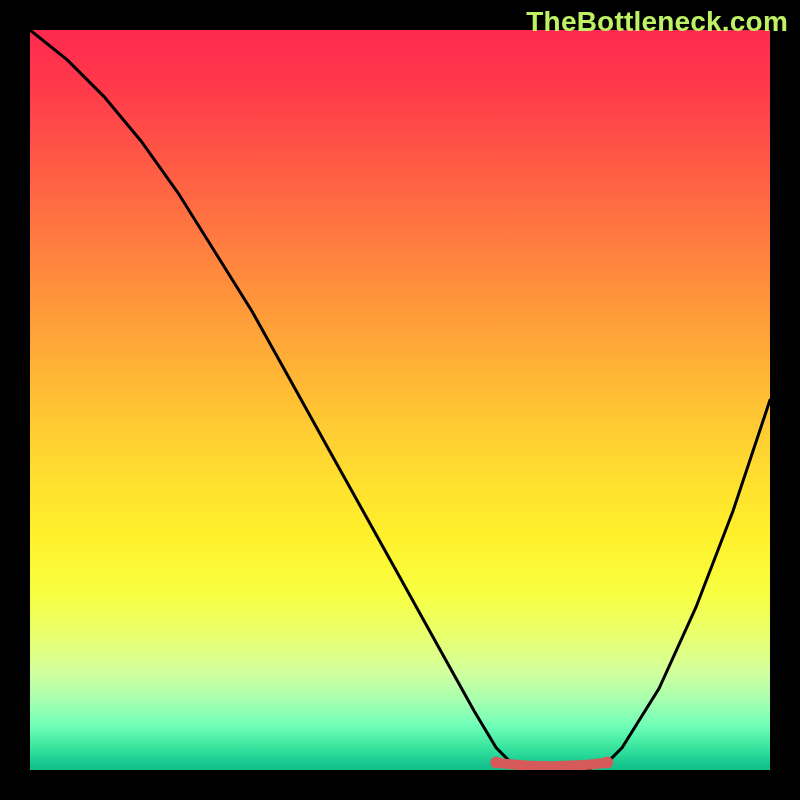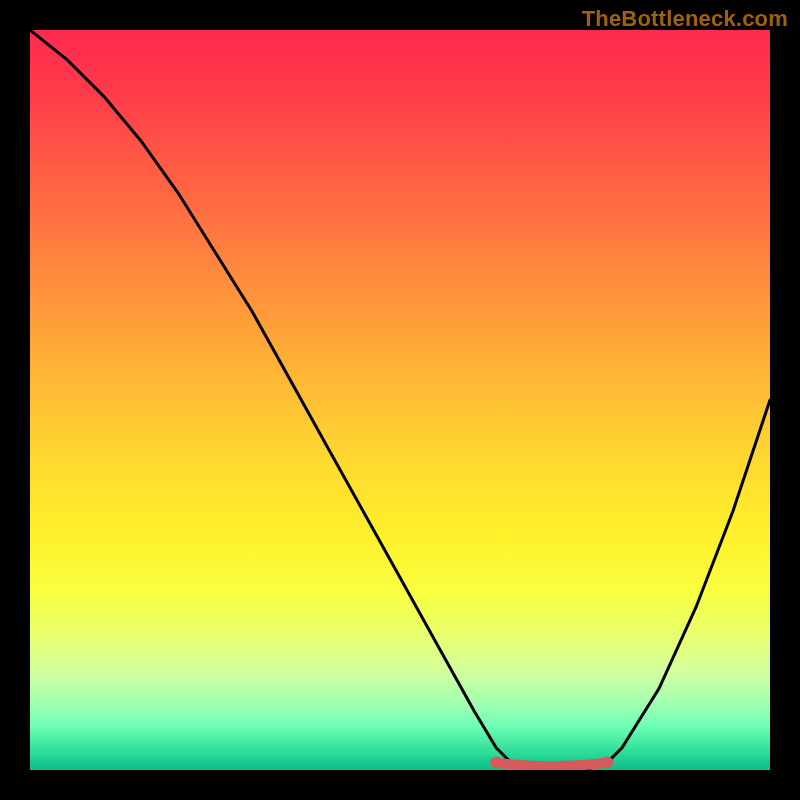--- a/index.html
+++ b/index.html
@@ -48,23 +48,23 @@
     left: 0;
     top: 0;
     width: 100%;
     height: 100%;
   }
   .watermark {
     position: absolute;
     top: 6px;
     right: 12px;
     font-family: Arial, Helvetica, sans-serif;
-    font-size: 22px;
+    font-size: 28px;
     font-weight: bold;
-    color: #a16207;
+    color: #bef264;
     letter-spacing: 0.2px;
   }
 </style>
 </head>
 <body>
 
 <div class="chart-container">
 
   <div class="plot-area">
     <div class="gradient-bg"></div>

